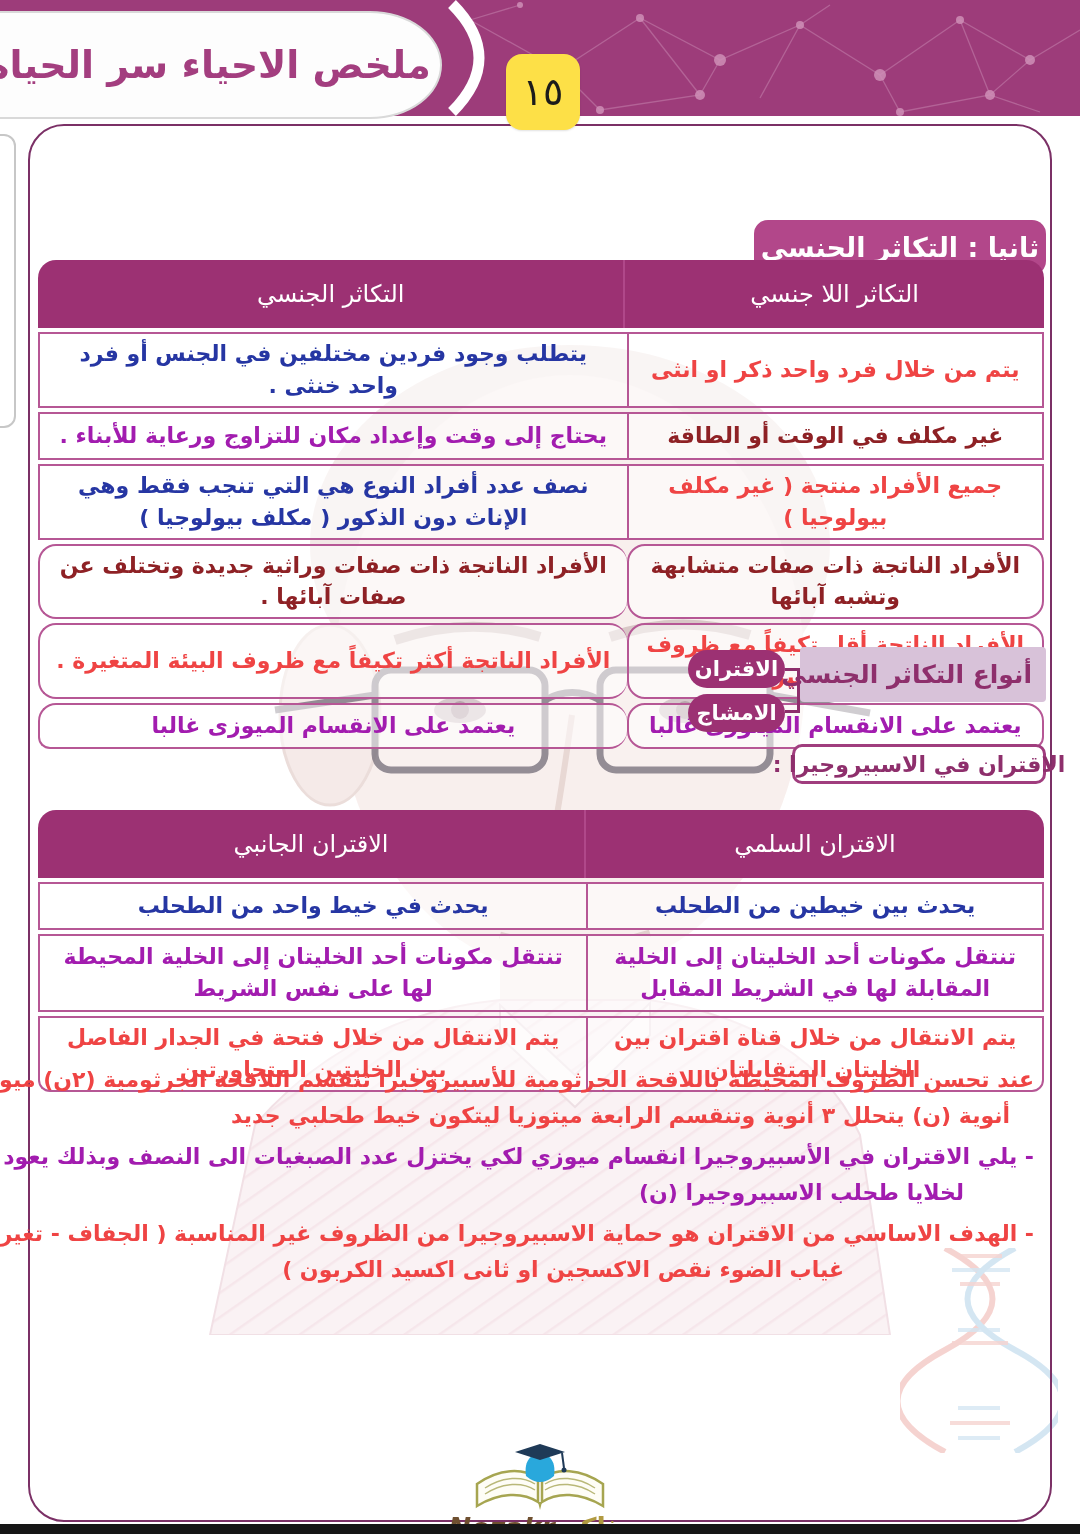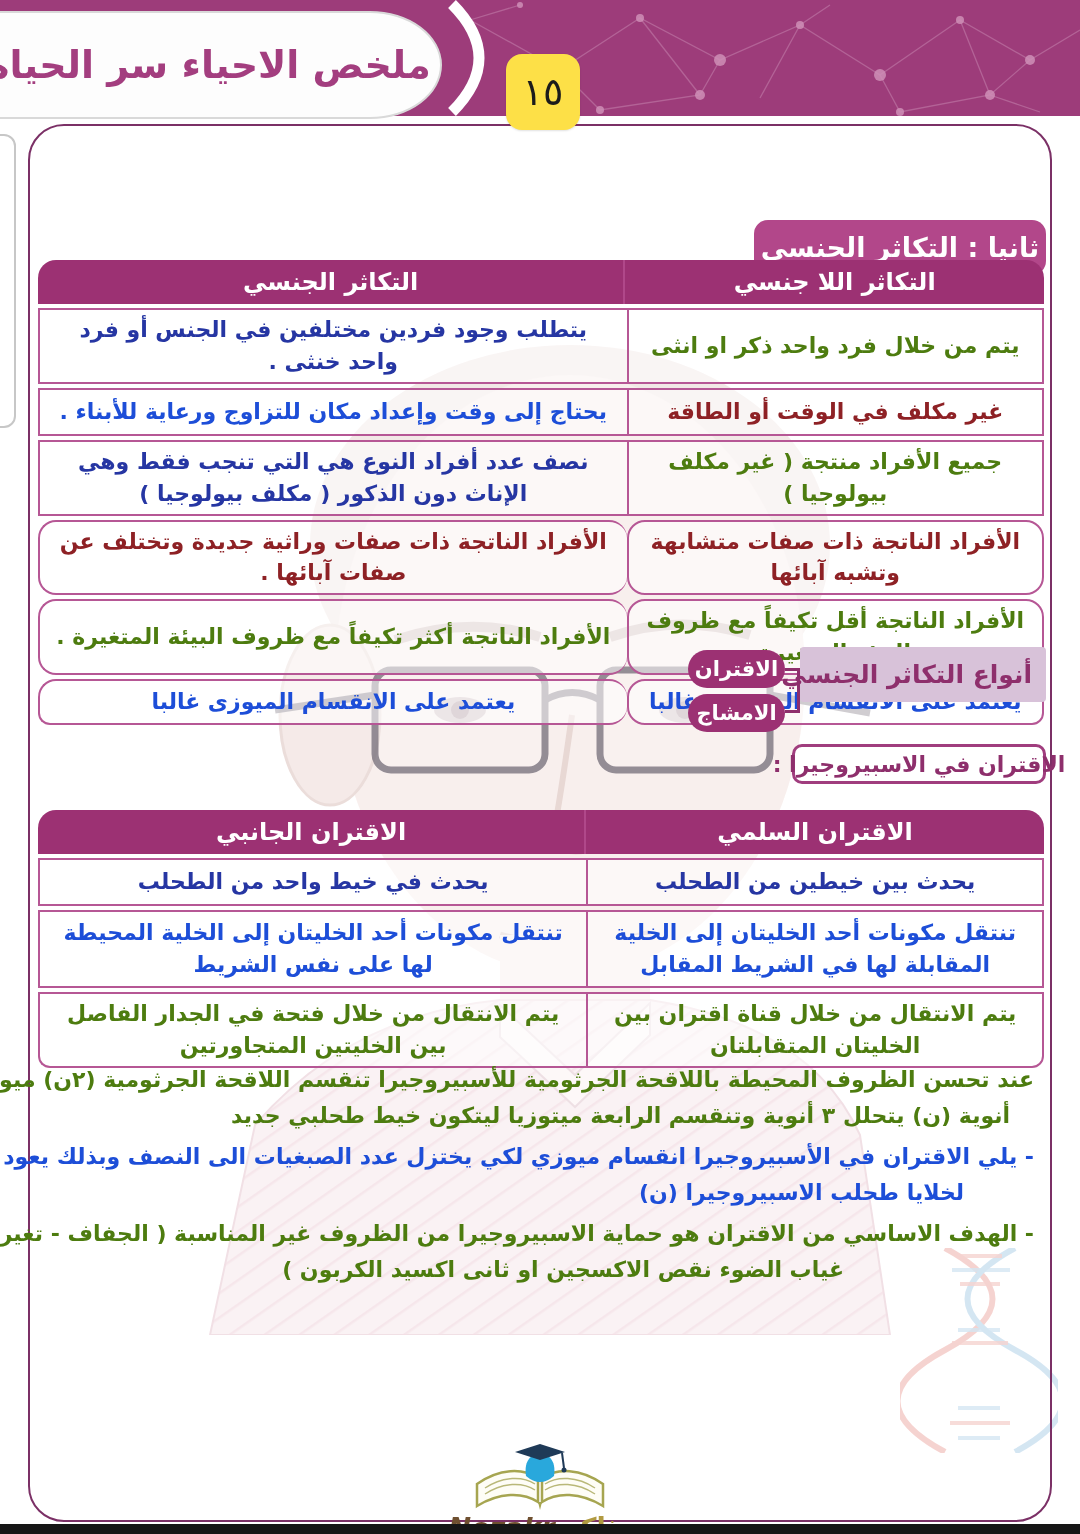--- a/index.html
+++ b/index.html
@@ -41,36 +41,36 @@
   
   .sec-title{
     position:absolute;right:4px;top:62px;width:292px;height:55px;background:#b2478a;
     border-radius:14px;display:flex;align-items:center;justify-content:center;margin-top:32px;
   }
   .sec-title span{color:#ffffff;font-weight:bold;font-size:27px;white-space:nowrap;}
   
   .tbl{position:absolute;left:8px;right:6px;}
   .t1{top:134px;} .t2{top:684px;}
   .thead{display:flex;background:#9c3173;border-radius:18px 18px 0 0;overflow:hidden;}
-  .hcell{color:#fff;font-weight:bold;font-size:24px;text-align:center;padding:8px 6px;min-height:26px;
+  .hcell{color:#fff;font-weight:normal;font-size:24px;text-align:center;padding:20px 6px;min-height:26px;
          display:flex;align-items:center;justify-content:center;}
   .t1 .hc-r{width:41.5%;} .t1 .hc-l{width:58.5%;border-right:2px solid #b0488a;}
   .t2 .hc-r{width:45.5%;} .t2 .hc-l{width:54.5%;border-right:2px solid #b0488a;}
   .trow{display:flex;margin-top:4px;}
   .cell{
     border:2px solid #b65795;background:rgba(255,255,255,0.55);
     display:flex;align-items:center;justify-content:center;text-align:center;
     font-weight:bold;font-size:22px;line-height:1.45;padding:4px 14px;box-sizing:border-box;
   }
   .t1 .c-r{width:41.5%;} .t1 .c-l{width:58.5%;border-right:none;}
   .t2 .c-r{width:45.5%;} .t2 .c-l{width:54.5%;border-right:none;}
   .h48{min-height:48px;} .h46{min-height:46px;border-radius:18px;} .h66{min-height:66px;} .h78{min-height:78px;}
   .trow:last-child .c-r{border-bottom-right-radius:12px;}
   .trow:last-child .c-l{border-bottom-left-radius:12px;}
-  .navy{color:#4d7c0f;} .blue{color:#2636a3;} .red{color:#1d4ed8;} .maroon{color:#8e2125;}
+  .navy{color:#ef4444;} .blue{color:#2636a3;} .red{color:#a21caf;} .maroon{color:#8e2125;}
   
   .types-label{
     position:absolute;right:4px;top:521px;width:246px;height:55px;background:#d8c2d9;
     display:flex;align-items:center;justify-content:flex-start;padding-right:14px;box-sizing:border-box;
     border-radius:4px;
   }
   .types-label span{color:#8e2f6c;font-weight:bold;font-size:25px;white-space:nowrap;}
   .pill{
     position:absolute;width:97px;height:38px;background:#9c3173;border-radius:19px;
     display:flex;align-items:center;justify-content:center;

